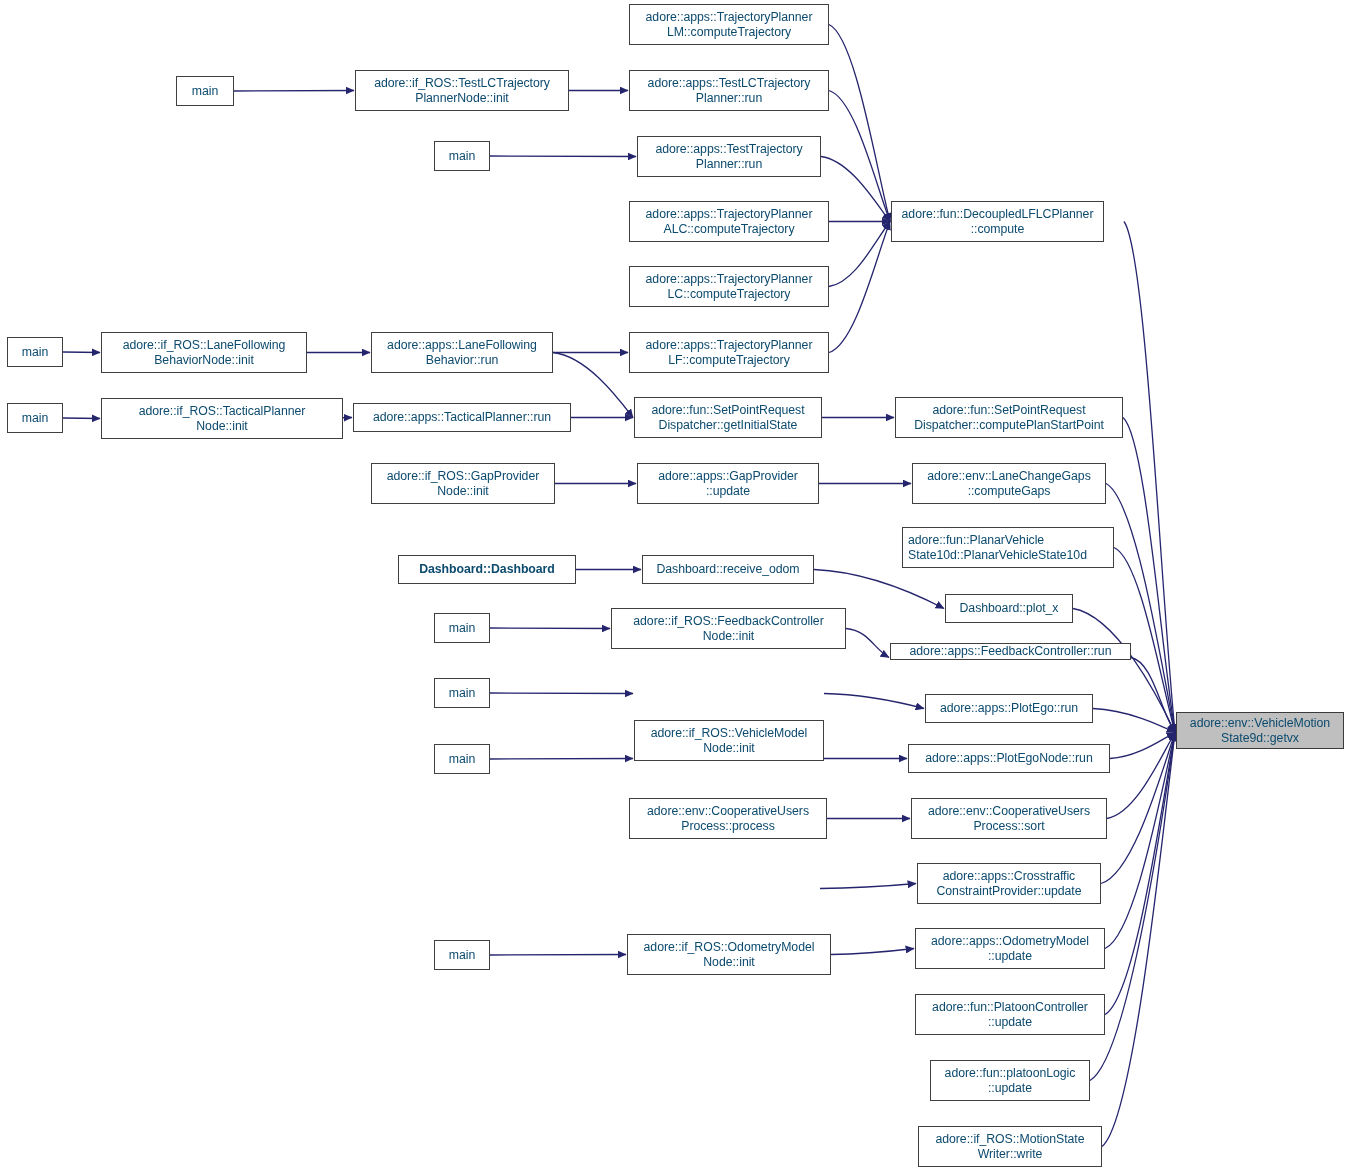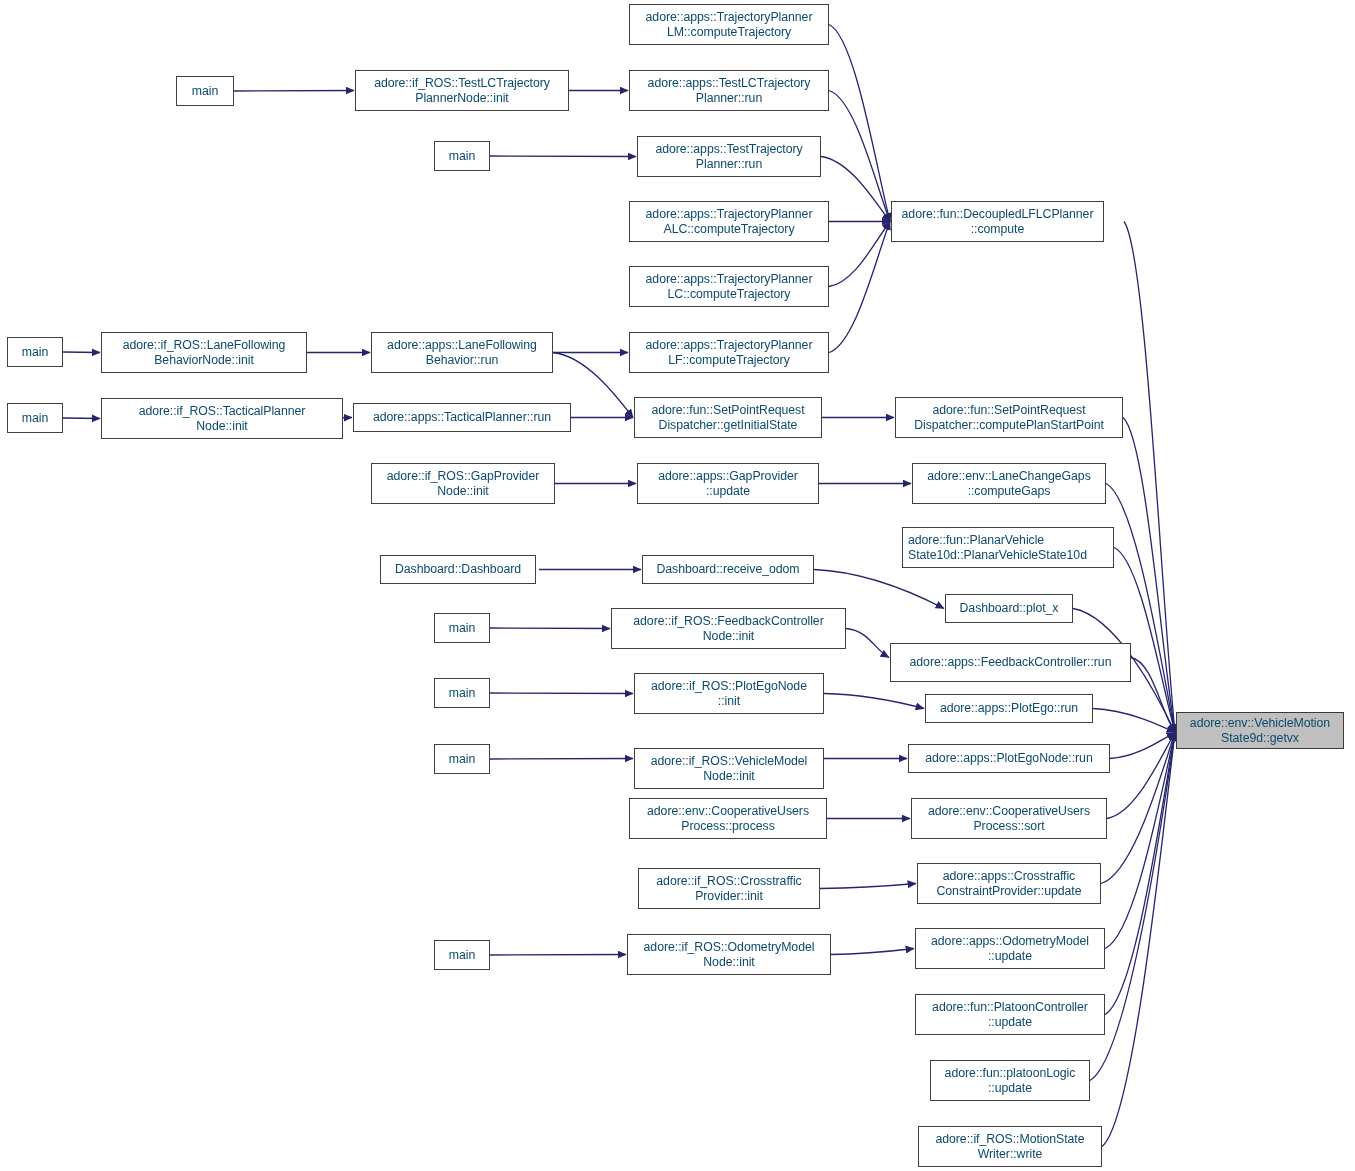--- a/index.html
+++ b/index.html
@@ -137,43 +137,39 @@
     <div class="node" style="left: 895px; top: 397px; width: 228px; height: 41px;">adore::fun::SetPointRequest
 Dispatcher::computePlanStartPoint</div>
     <div class="node" style="left: 371px; top: 463px; width: 184px; height: 41px;">adore::if_ROS::GapProvider
 Node::init</div>
     <div class="node" style="left: 637px; top: 463px; width: 182px; height: 41px;">adore::apps::GapProvider
 ::update</div>
     <div class="node" style="left: 912px; top: 463px; width: 194px; height: 41px;">adore::env::LaneChangeGaps
 ::computeGaps</div>
     <div class="node leftalign" style="left: 902px; top: 527px; width: 212px; height: 41px;">adore::fun::PlanarVehicle
 State10d::PlanarVehicleState10d</div>
-    <div class="node" style="left: 380px; top: 555px; width: 156px; height: 29px;">Dashboard::Dashboard</div>
+    <div class="node" style="left: 398px; top: 555px; width: 178px; height: 29px; font-weight: bold;">Dashboard::Dashboard</div>
     <div class="node" style="left: 642px; top: 555px; width: 172px; height: 29px;">Dashboard::receive_odom</div>
     <div class="node" style="left: 945px; top: 594px; width: 128px; height: 29px;">Dashboard::plot_x</div>
     <div class="node" style="left: 434px; top: 613px; width: 56px; height: 30px;">main</div>
     <div class="node" style="left: 611px; top: 608px; width: 235px; height: 41px;">adore::if_ROS::FeedbackController
 Node::init</div>
-    <div class="node" style="left: 890px; top: 643px; width: 241px; height: 39px;">adore::apps::FeedbackController::run</div>
+    <div class="node" style="left: 890px; top: 643px; width: 241px; height: 17px;">adore::apps::FeedbackController::run</div>
     <div class="node" style="left: 434px; top: 678px; width: 56px; height: 30px;">main</div>
-    <div class="node" style="left: 634px; top: 673px; width: 190px; height: 41px;">adore::if_ROS::PlotEgoNode
-::init</div>
     <div class="node" style="left: 925px; top: 694px; width: 168px; height: 29px;">adore::apps::PlotEgo::run</div>
     <div class="node highlight" style="left: 1176px; top: 712px; width: 168px; height: 37px;">adore::env::VehicleMotion
 State9d::getvx</div>
     <div class="node" style="left: 434px; top: 744px; width: 56px; height: 30px;">main</div>
-    <div class="node" style="left: 634px; top: 748px; width: 190px; height: 41px;">adore::if_ROS::VehicleModel
+    <div class="node" style="left: 634px; top: 720px; width: 190px; height: 41px;">adore::if_ROS::VehicleModel
 Node::init</div>
     <div class="node" style="left: 908px; top: 744px; width: 202px; height: 29px;">adore::apps::PlotEgoNode::run</div>
     <div class="node" style="left: 629px; top: 798px; width: 198px; height: 41px;">adore::env::CooperativeUsers
 Process::process</div>
     <div class="node" style="left: 911px; top: 798px; width: 196px; height: 41px;">adore::env::CooperativeUsers
 Process::sort</div>
-    <div class="node" style="left: 638px; top: 868px; width: 182px; height: 41px;">adore::if_ROS::Crosstraffic
-Provider::init</div>
     <div class="node" style="left: 917px; top: 863px; width: 184px; height: 41px;">adore::apps::Crosstraffic
 ConstraintProvider::update</div>
     <div class="node" style="left: 434px; top: 940px; width: 56px; height: 30px;">main</div>
     <div class="node" style="left: 627px; top: 934px; width: 204px; height: 41px;">adore::if_ROS::OdometryModel
 Node::init</div>
     <div class="node" style="left: 915px; top: 928px; width: 190px; height: 41px;">adore::apps::OdometryModel
 ::update</div>
     <div class="node" style="left: 915px; top: 994px; width: 190px; height: 41px;">adore::fun::PlatoonController
 ::update</div>
     <div class="node" style="left: 930px; top: 1060px; width: 160px; height: 41px;">adore::fun::platoonLogic

